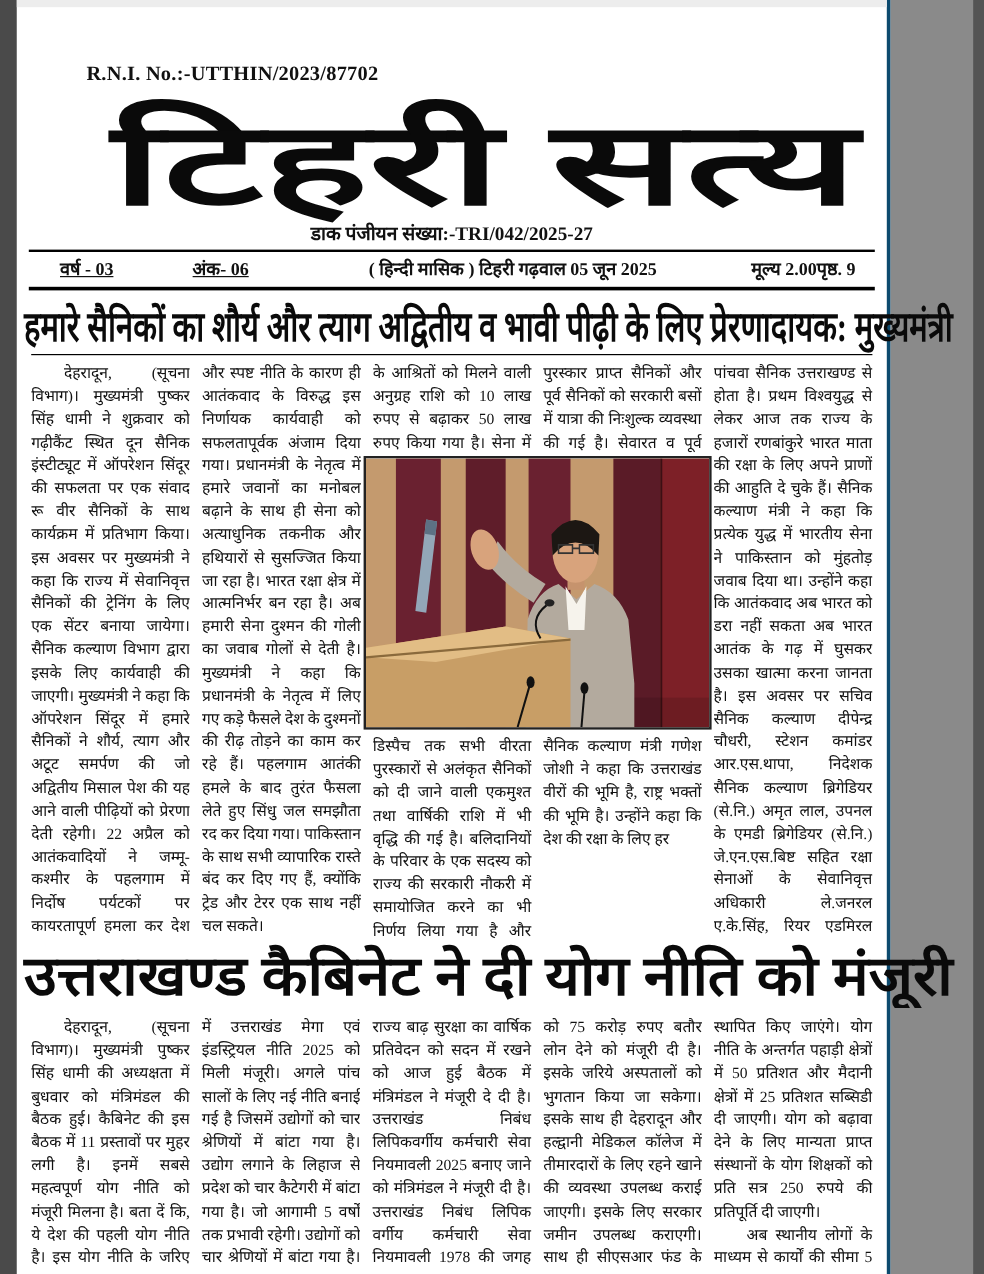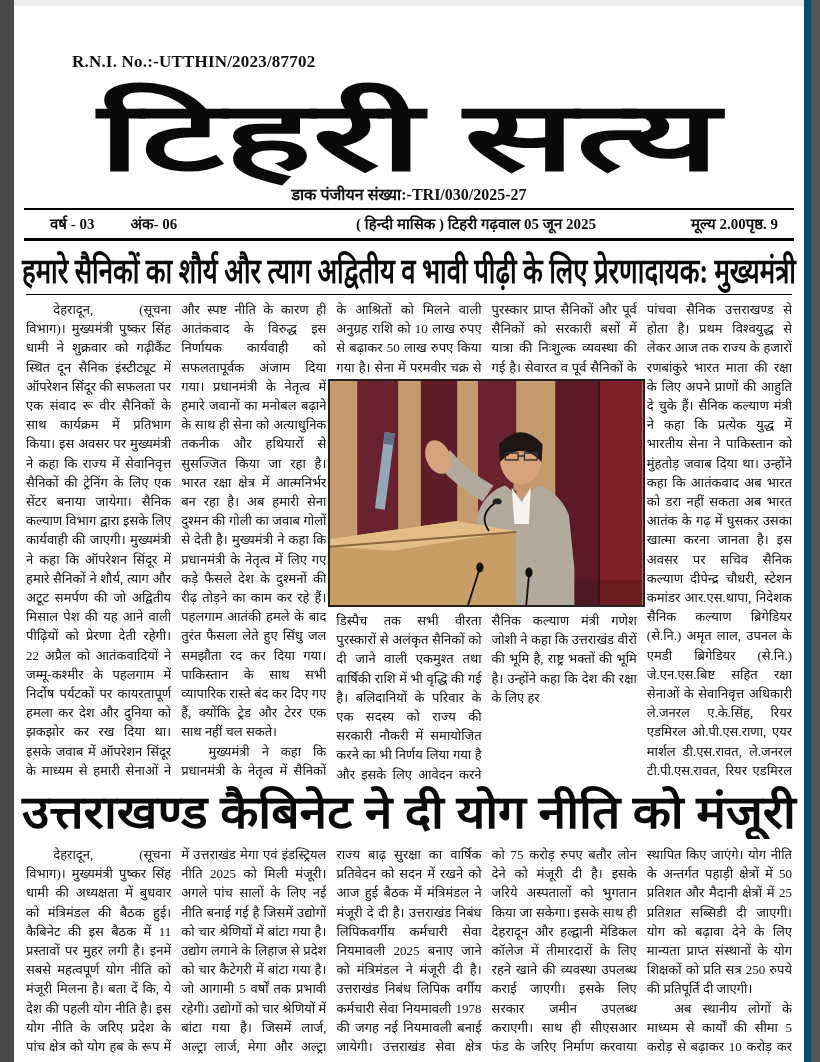--- a/index.html
+++ b/index.html
@@ -1,32 +1,32 @@
 <!DOCTYPE html>
 <html><head>
 <meta charset="utf-8">
 <style>
   html,body{margin:0;padding:0;background:#8a8a8a;}
   body{width:820px;height:1062px;overflow:hidden;position:relative;
        font-family:"Liberation Serif","DejaVu Sans",serif;color:#111;}
   .scan-left{position:absolute;left:0;top:0;width:14px;height:1062px;background:#4a4a4a;}
   .scan-right{position:absolute;right:0;top:0;width:9px;height:1062px;background:#545454;}
-  .page{position:absolute;left:14px;top:0;width:797px;height:1062px;background:#fff;
-        border-right:7px solid #0c4a6e;box-sizing:border-box;}
+  .page{position:absolute;left:14px;top:0;width:728px;height:1062px;background:#fff;
+        border-right:3px solid #0c4a6e;box-sizing:border-box;}
   .scan-top{height:6px;background:#ededed;}
 
   .meta-row{display:flex;justify-content:space-between;margin:46px 30px 0 58px;
             font-weight:bold;font-size:17px;letter-spacing:.2px;}
   .masthead-wrap{text-align:center;margin-top:2px;}
   .postal{ text-align:center;font-weight:bold;font-size:16px;margin-top:-6px;}
   .rule{height:2px;background:#000;margin:3px 10px 0 10px;}
   .rule.thin{height:1px;margin:0 12px;}
   .infobar{display:flex;align-items:center;font-weight:bold;font-size:15px;
            padding:3px 26px 2px 36px;}
-  .infobar .left{display:flex;gap:36px;flex:1;}
+  .infobar .left{display:flex;gap:66px;flex:1;text-decoration:underline;}
   .infobar .center{flex:2;text-align:right;}
   .infobar .right{display:flex;flex:1;justify-content:flex-end;}
 
   .headline-svg{display:block;margin:4px auto 1px auto;}
   svg text{font-family:"Liberation Serif","DejaVu Sans",serif;}
 
   .article{display:flex;gap:10px;padding:5px 12px 0 12px;box-sizing:border-box;}
   .article .col{flex:1 1 0;font-size:13px;line-height:19.2px;text-align:justify;
                 overflow:hidden;}
   .article .col p{margin:0;}
@@ -56,21 +56,21 @@
   <div class="meta-row">
     <span>R.N.I.  No.:-UTTHIN/2023/87702</span>
   </div>
 
   <div class="masthead-wrap">
     <svg class="headline-svg" width="780" height="112">
       <text x="390" y="94" text-anchor="middle" textLength="622" lengthAdjust="spacingAndGlyphs" font-size="96" font-weight="bold" fill="#0a0a0a">टिहरी सत्य</text>
     </svg>
   </div>
 
-  <div class="postal">डाक पंजीयन संख्या:-TRI/030/2025-27</div>
+  <div class="postal">डाक पंजीयन संख्या:-TRI/042/2025-27</div>
 
   <div class="rule"></div>
 
   <div class="infobar">
     <div class="left">
       <span>वर्ष - 03</span>
       <span>अंक- 06</span>
     </div>
     <div class="center">( हिन्दी मासिक )  टिहरी गढ़वाल 05 जून 2025</div>
     <div class="right">

